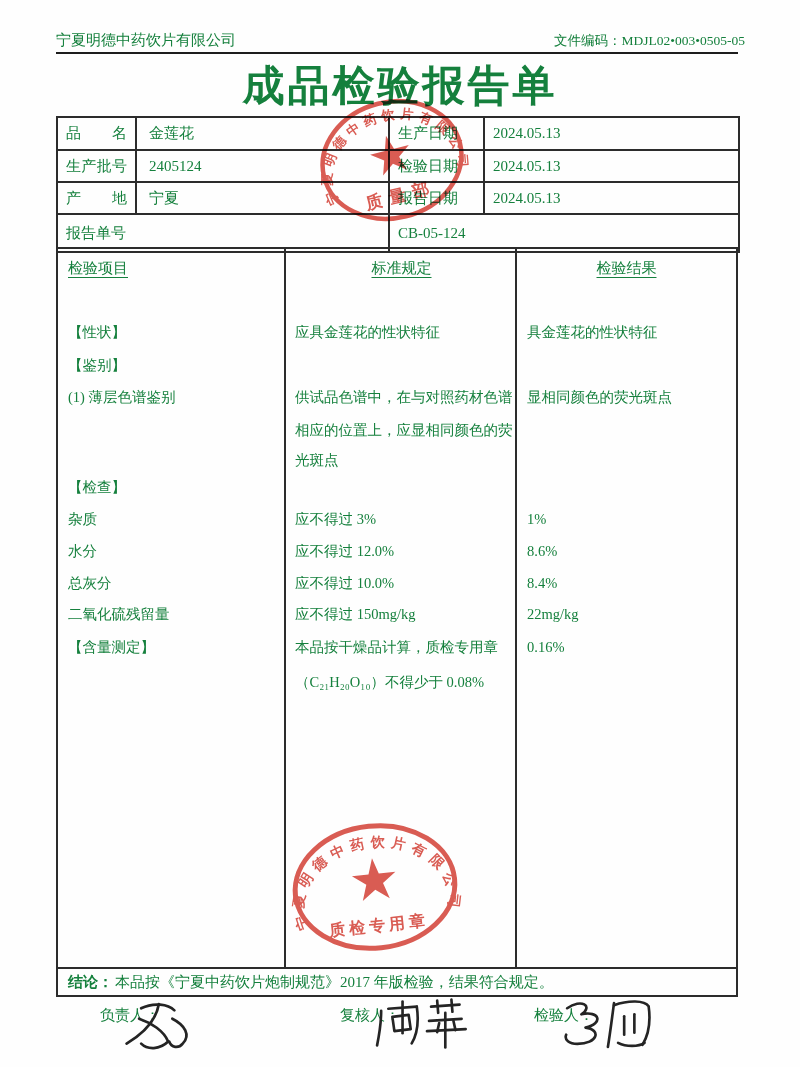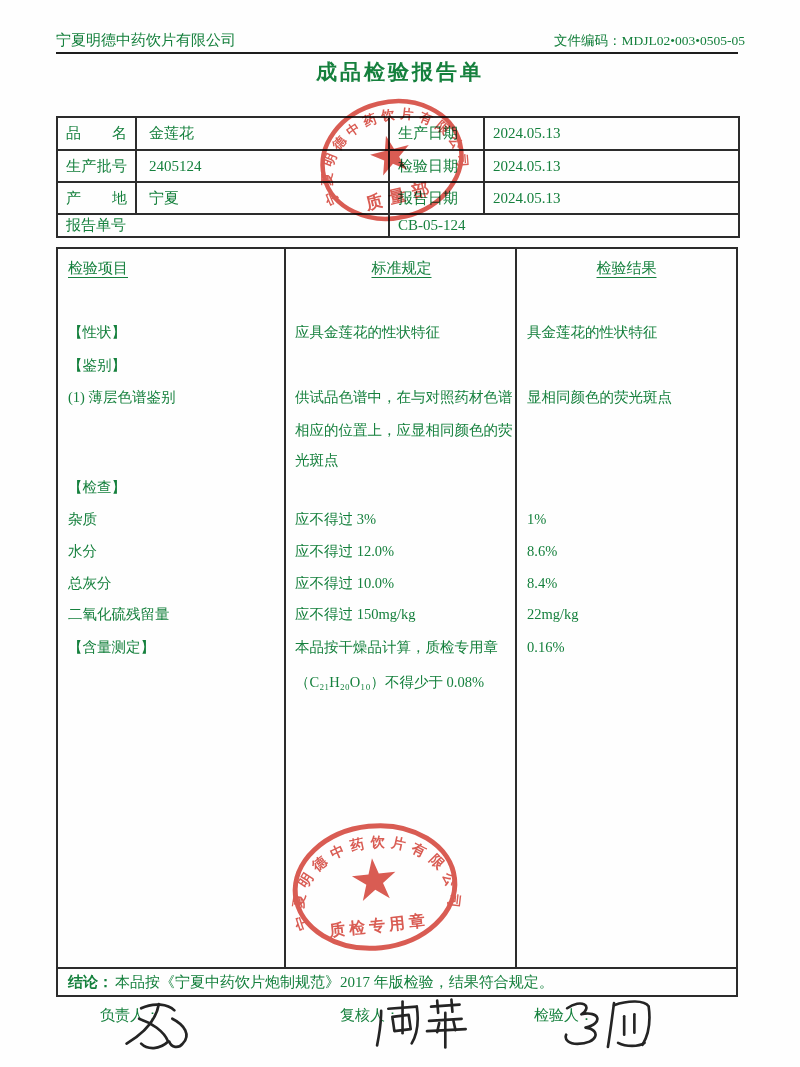--- a/index.html
+++ b/index.html
@@ -6,21 +6,21 @@
   .page {
     position:relative; width:800px; height:1067px; background:#fefefe;
     font-family:"Liberation Serif","DejaVu Serif",serif; color:#15803d;
     overflow:hidden;
   }
   
   .company  { position:absolute; left:56px; top:31px; font-size:15px; }
   .doccode  { position:absolute; right:55px; top:32px; font-size:13.5px; }
   .hrule    { position:absolute; left:56px; top:52px; width:682px; height:2px; background:#1d1d1d; }
   .title    { position:absolute; left:0; top:58px; width:100%; text-align:center;
-              font-size:21px; font-weight:bold; letter-spacing:3px; }
+              font-size:42px; font-weight:bold; letter-spacing:3px; }
   
   .info-table { position:absolute; left:56px; top:116px; width:682px;
                 border-collapse:collapse; table-layout:fixed; font-size:15px;border-radius:21px; }
   .info-table td { border:2px solid #2c2c2c; padding:0 8px; overflow:hidden; white-space:nowrap; }
   .jlab { text-align:justify; text-align-last:justify; }
   .val-pad { padding-left:12px !important; }
   
   .main-table { position:absolute; left:56px; top:247px; width:682px; height:722px;
                 border:2px solid #2c2c2c; box-sizing:border-box; font-size:14.5px; }
   .vline { position:absolute; top:0; bottom:0; width:2px; background:#2c2c2c; }
@@ -79,21 +79,21 @@
       <td class="val-pad">2405124</td>
       <td>检验日期</td>
       <td>2024.05.13</td>
     </tr>
     <tr style="height:32px">
       <td class="jlab">产地</td>
       <td class="val-pad">宁夏</td>
       <td>报告日期</td>
       <td>2024.05.13</td>
     </tr>
-    <tr style="height:23px">
+    <tr style="height:38px">
       <td colspan="2">报告单号</td>
       <td colspan="2">CB-05-124</td>
     </tr>
   </tbody>
     </table>
 
   <div class="main-table">
     <div class="vline v1"></div>
     <div class="vline v2"></div>
 

